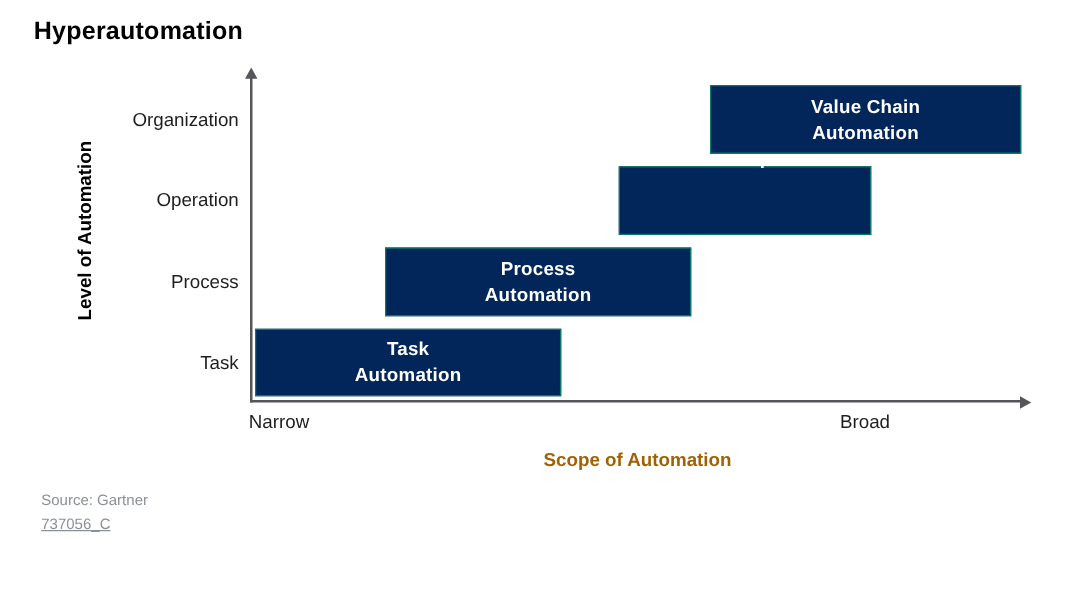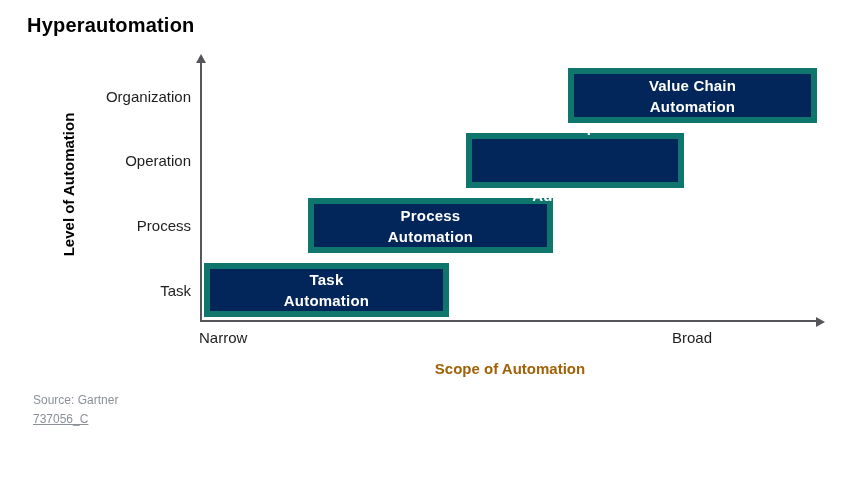--- a/index.html
+++ b/index.html
@@ -79,34 +79,34 @@
     font-size: 15px;
     font-weight: bold;
     color: #000000;
     transform: rotate(-90deg);
     transform-origin: center center;
   }
   
   .auto-box {
     position: absolute;
     background: #03265a;
-    border: 6px solid #0f766e;
+    border: 1px solid #0f766e;
     color: #ffffff;
     font-size: 15px;
     font-weight: bold;
     text-align: center;
     display: flex;
     flex-direction: column;
     justify-content: center;
     line-height: 21px;
     letter-spacing: 0.2px;
   }
   .box-task     { left: 204px; top: 263px; width: 245px; height: 54px; }
   .box-process  { left: 308px; top: 198px; width: 245px; height: 55px; }
-  .box-business { left: 466px; top: 133px; width: 218px; height: 55px; gap: 48px; }
+  .box-business { left: 495px; top: 133px; width: 202px; height: 55px; gap: 48px; }
   .box-value    { left: 568px; top:  68px; width: 249px; height: 55px; }
   
   .xtick {
     position: absolute;
     top: 329px;
     font-size: 15px;
     color: #1e1e1e;
     text-align: center;
   }
   .xtick-left { left: 199px; }

